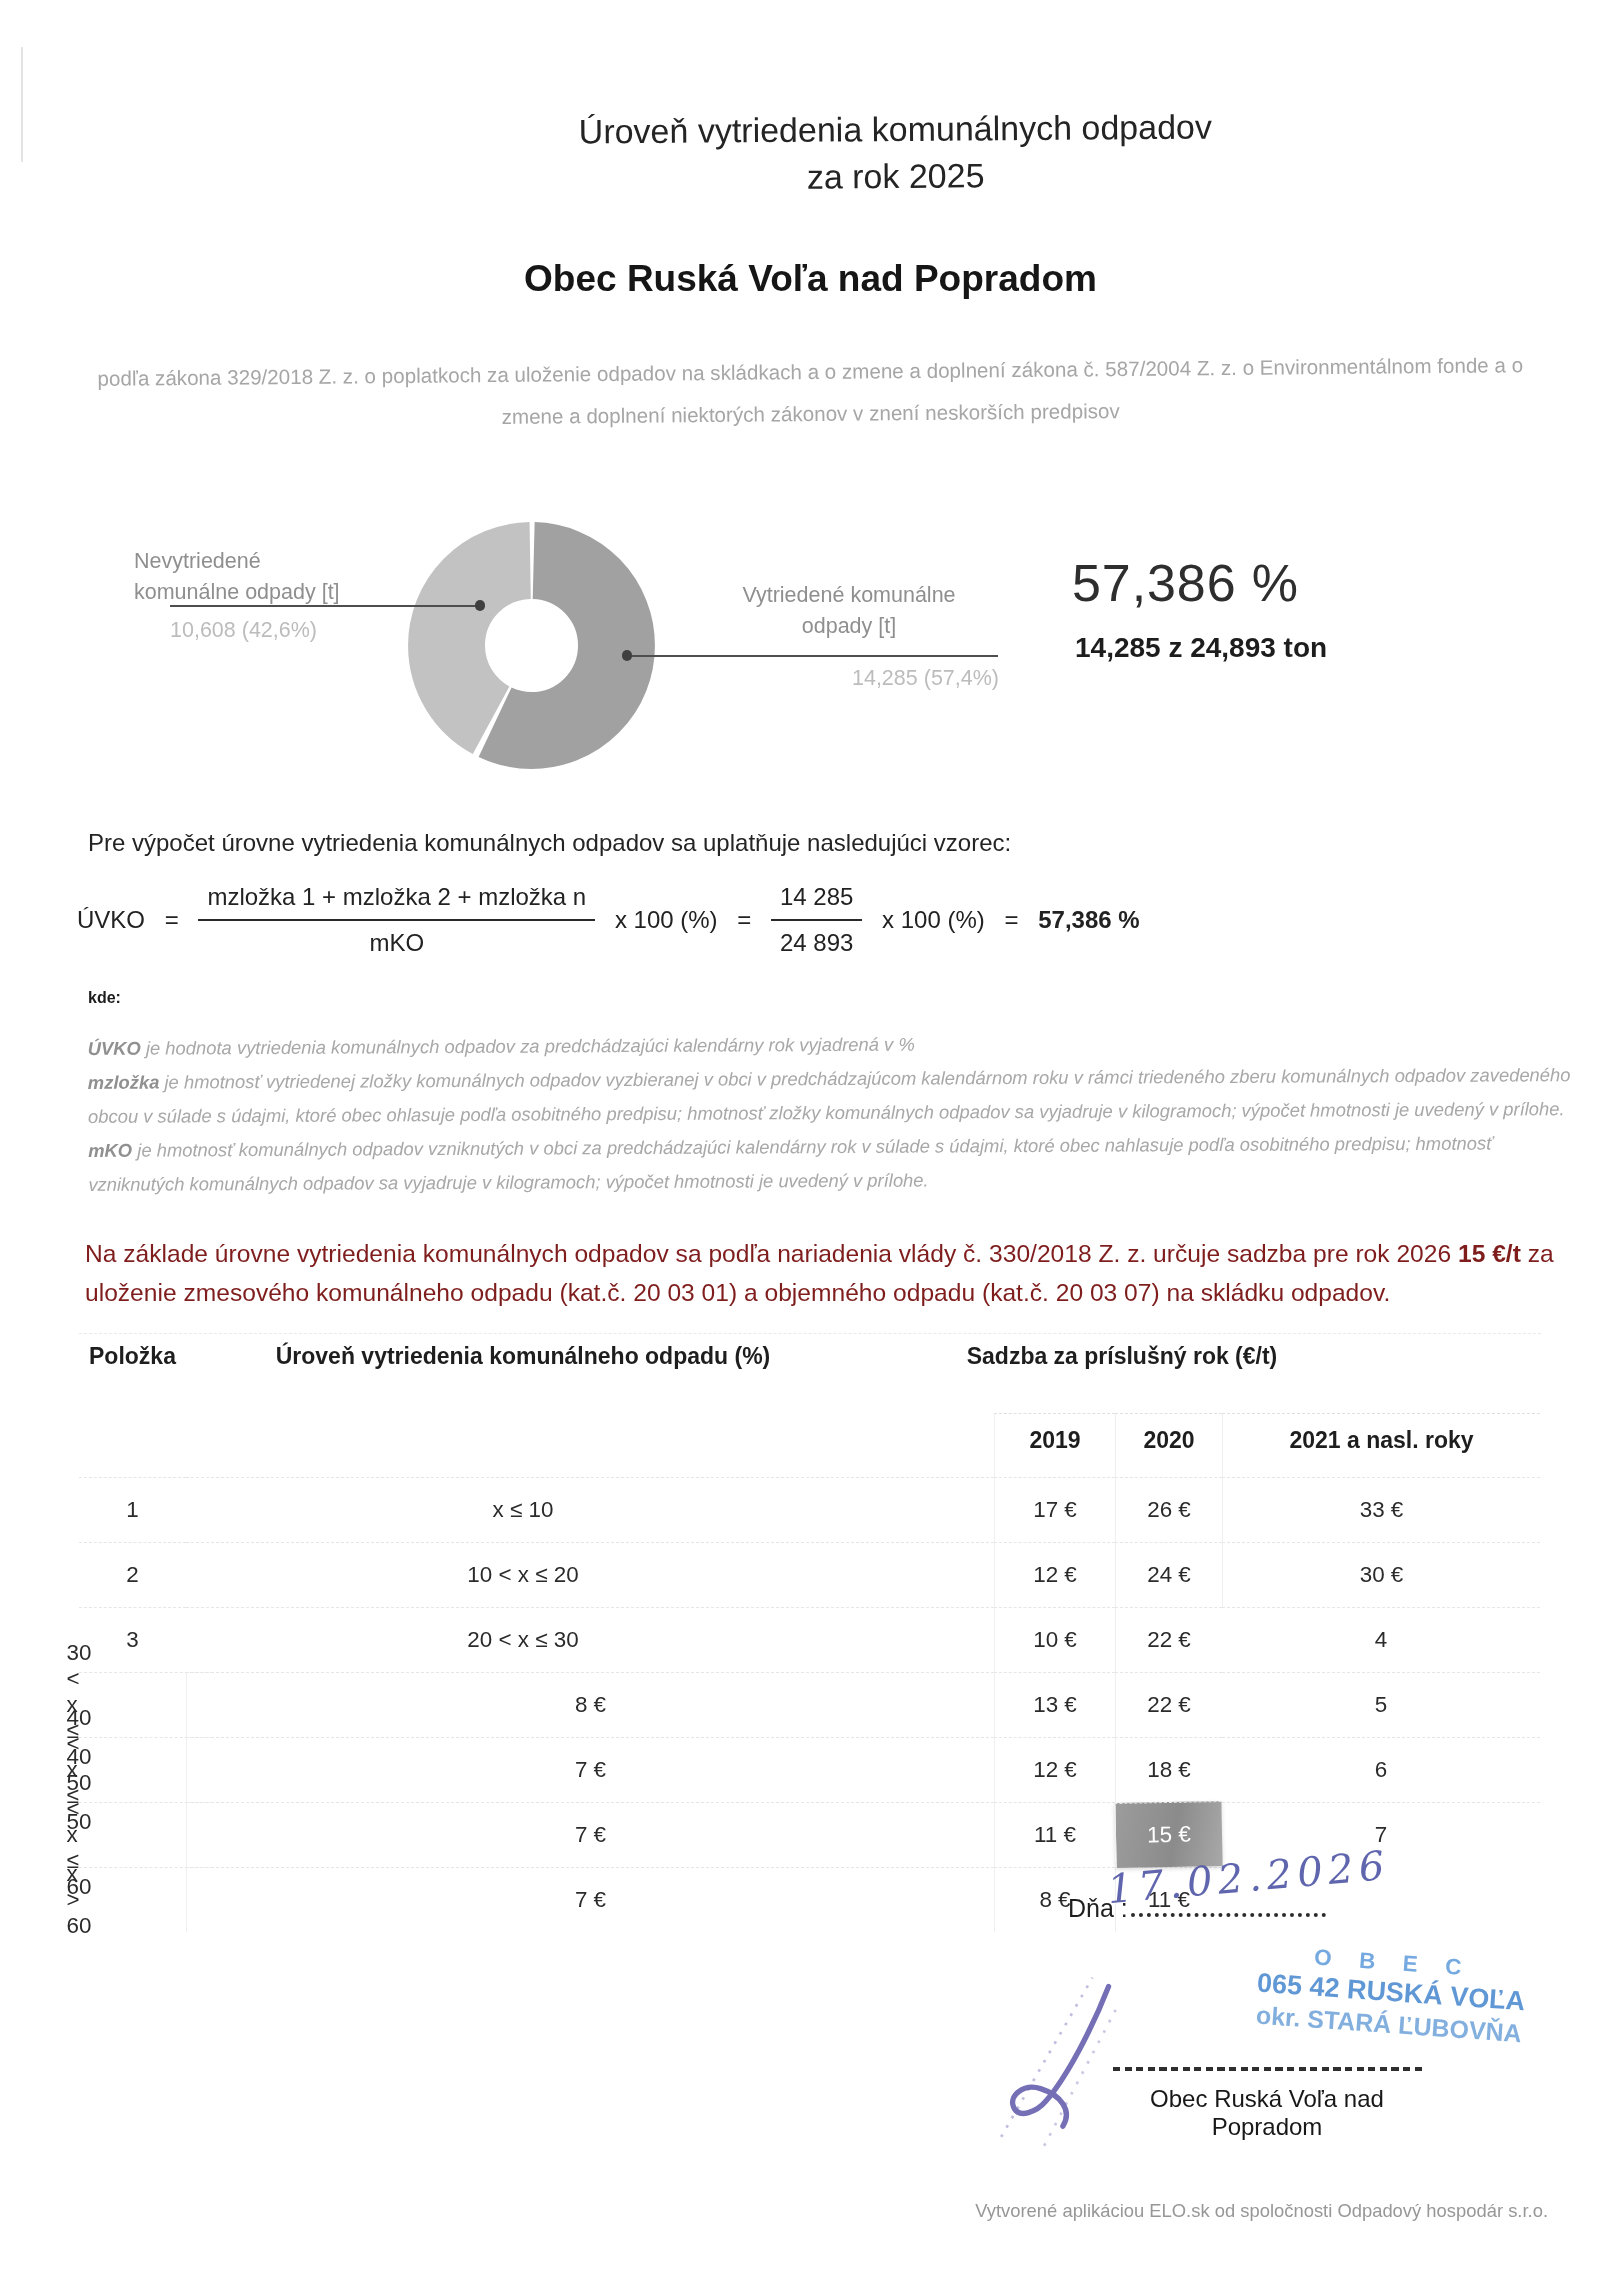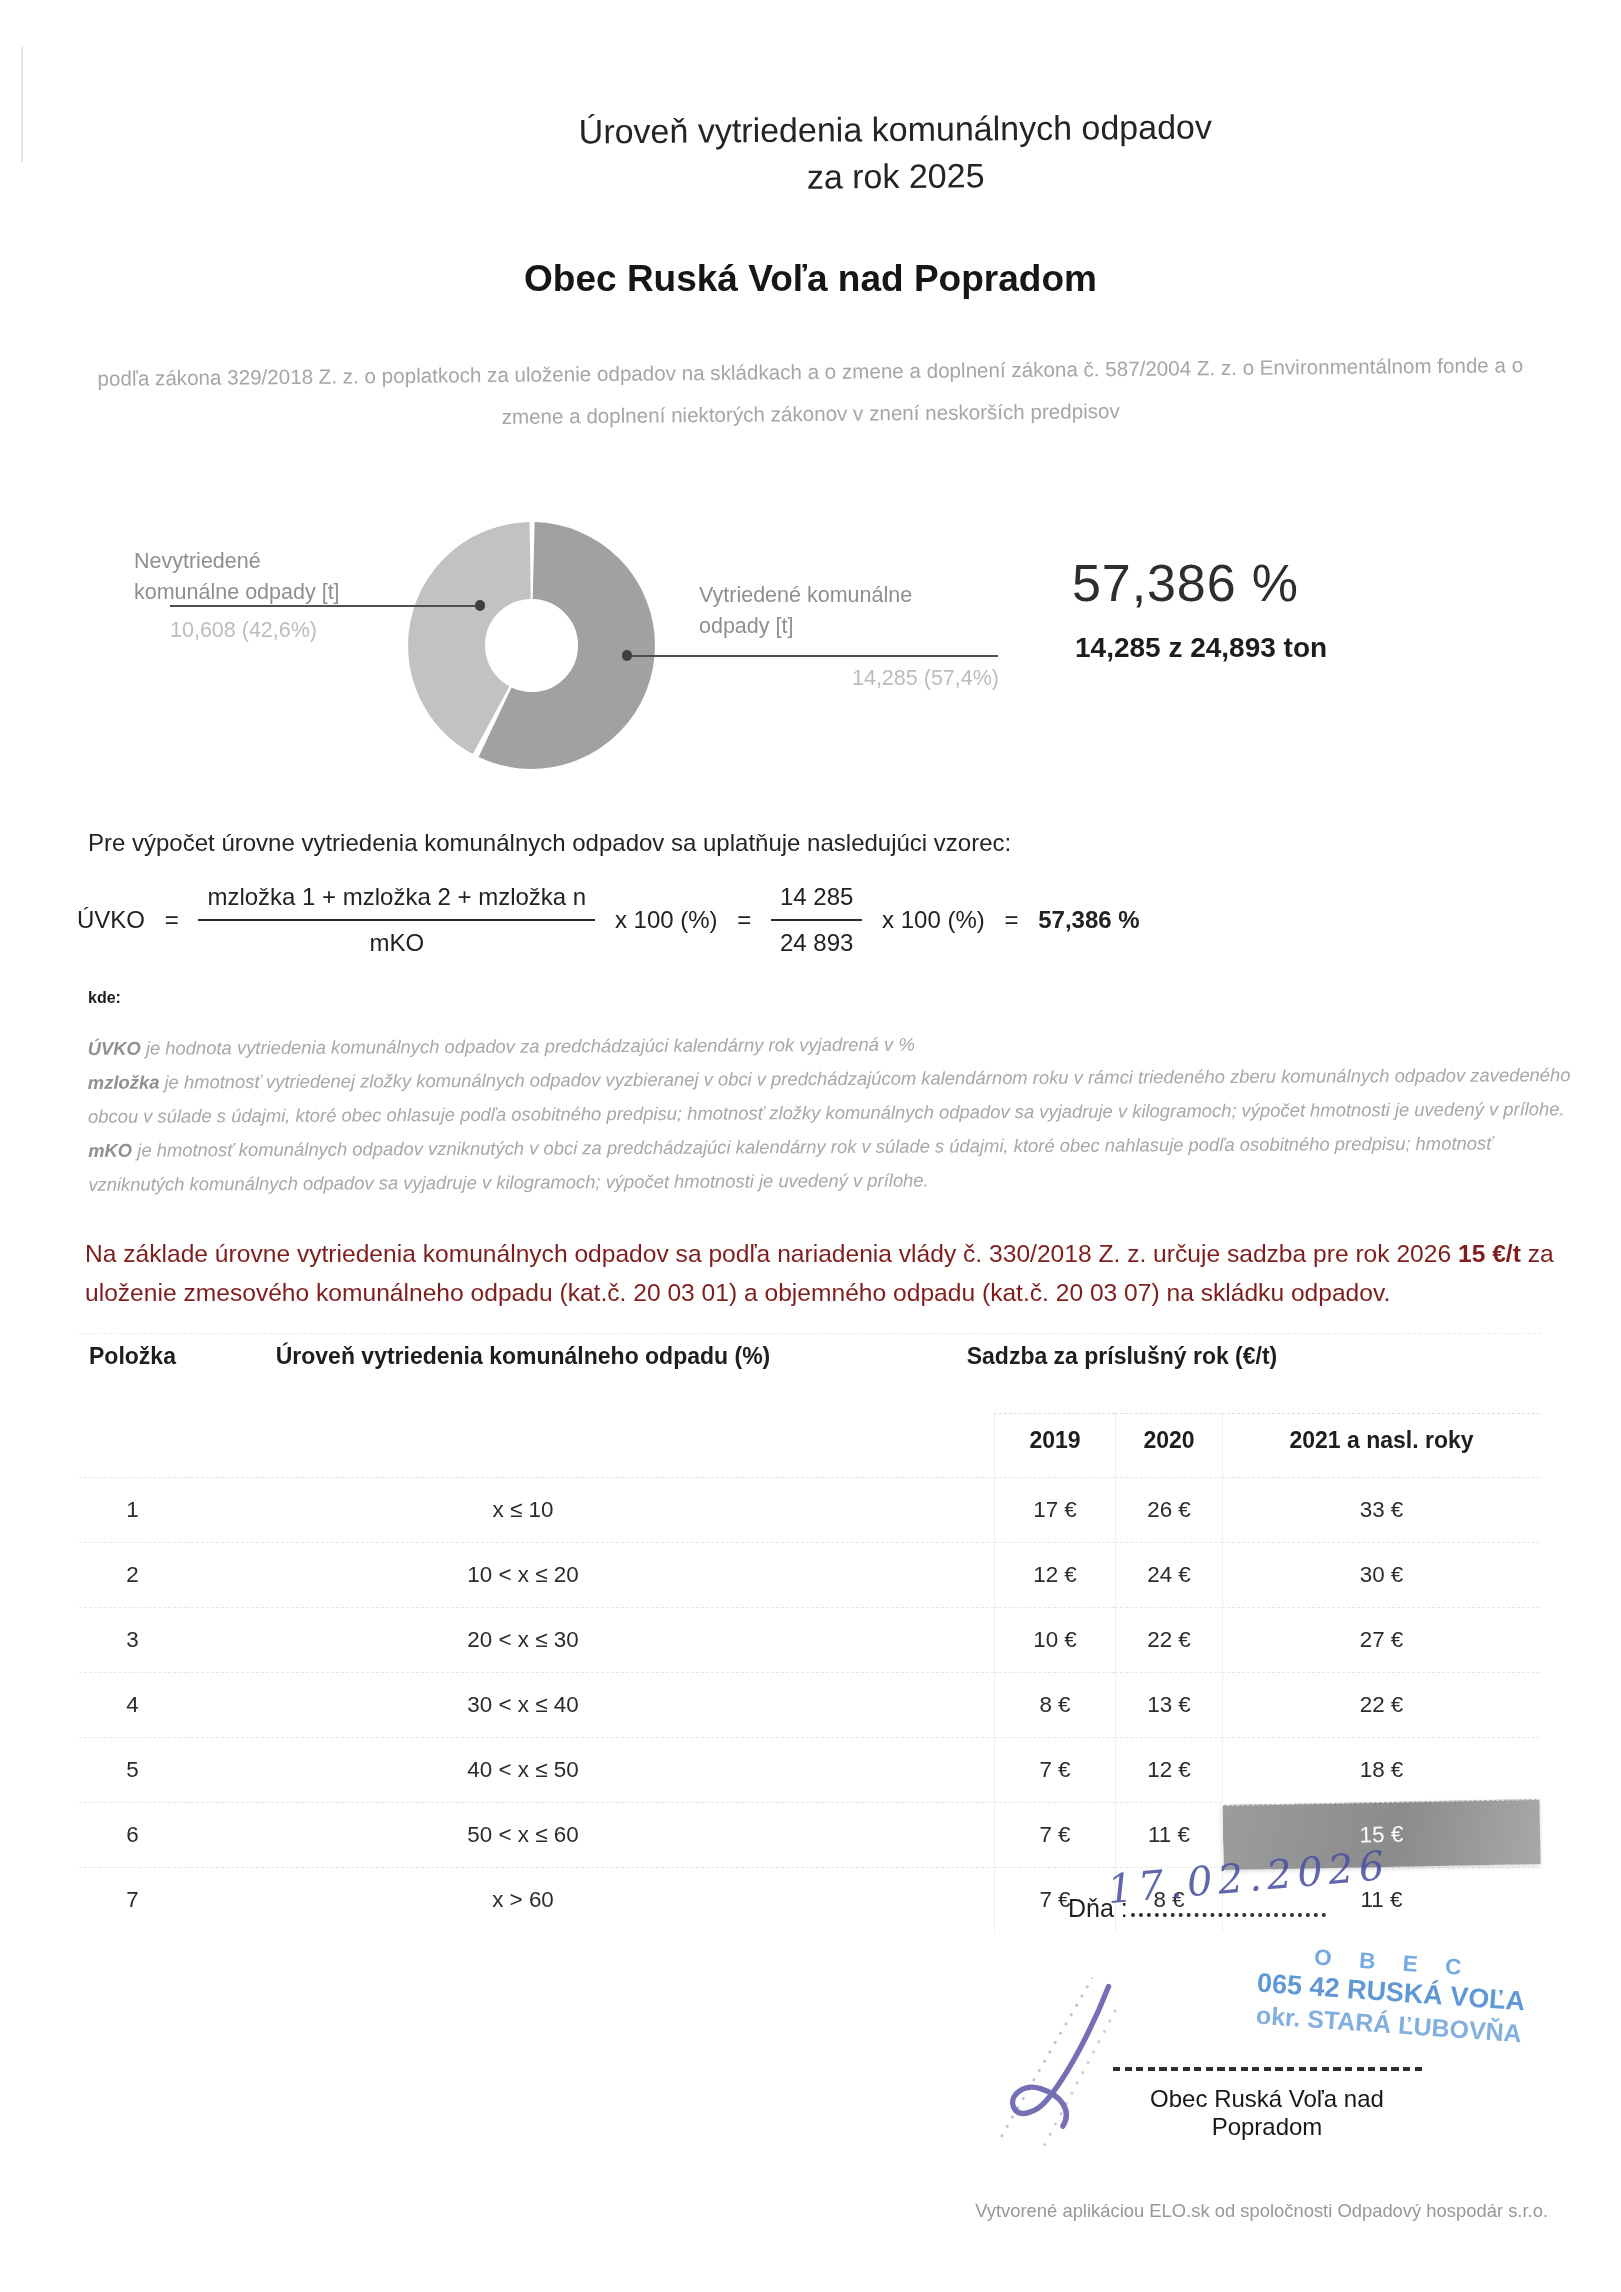--- a/index.html
+++ b/index.html
@@ -14,21 +14,21 @@
         font-size:37px;font-weight:700;color:#161616;margin:0;}
   .legal{position:absolute;left:67px;top:351px;width:1487px;text-align:center;
          font-size:20.6px;line-height:2.05;color:#a6a6a6;transform:rotate(-0.55deg);margin:0;}
 
   
   .donut{position:absolute;left:405px;top:514px;}
   .lbl-left{position:absolute;left:134px;top:546px;width:349px;font-size:21.5px;line-height:1.45;color:#8f8f8f;}
   .leader-left{position:absolute;left:170px;top:605px;width:310px;height:0;border-top:2.7px solid #4e4e4e;}
   .leader-left::after{content:'';position:absolute;right:-5.4px;top:-7.2px;width:10.7px;height:10.7px;background:#3f3f3f;border-radius:50%;}
   .val-left{position:absolute;left:170px;top:618px;font-size:21.5px;color:#bcbcbc;}
-  .lbl-right{position:absolute;left:699px;top:580px;width:300px;text-align:left;
+  .lbl-right{position:absolute;left:699px;top:580px;width:300px;text-align:center;
              font-size:21.5px;line-height:1.45;color:#8f8f8f;}
   .leader-right{position:absolute;left:627px;top:655px;width:371px;height:0;border-top:2.7px solid #4e4e4e;}
   .leader-right::after{content:'';position:absolute;left:-5.4px;top:-7.2px;width:10.7px;height:10.7px;background:#3f3f3f;border-radius:50%;}
   .val-right{position:absolute;left:699px;top:666px;width:300px;text-align:right;font-size:21.5px;color:#bcbcbc;}
   .pct{position:absolute;left:1072px;top:553px;font-size:52px;color:#2e2e2e;letter-spacing:0.9px;}
   .pct-detail{position:absolute;left:1075px;top:632px;font-size:28px;font-weight:700;color:#1d1d1d;}
 
   .formula-intro{position:absolute;left:88px;top:829px;font-size:24px;color:#242424;margin:0;}
   .formula{position:absolute;left:77px;top:883px;display:flex;align-items:center;gap:19.7px;
            font-size:24px;color:#222;}
@@ -166,21 +166,20 @@
     <div class="cell row-cell c-n">2</div>
     <div class="cell row-cell c-range">10 &lt; x ≤ 20</div>
     <div class="cell row-cell c-2019">12 €</div>
     <div class="cell row-cell c-2020">24 €</div>
     <div class="cell row-cell c-2021">30 €</div>
 
     <div class="cell row-cell c-n">3</div>
     <div class="cell row-cell c-range">20 &lt; x ≤ 30</div>
     <div class="cell row-cell c-2019">10 €</div>
     <div class="cell row-cell c-2020">22 €</div>
-    <div class="cell row-cell c-2021">27 €</div>
 
     <div class="cell row-cell c-n">4</div>
     <div class="cell row-cell c-range">30 &lt; x ≤ 40</div>
     <div class="cell row-cell c-2019">8 €</div>
     <div class="cell row-cell c-2020">13 €</div>
     <div class="cell row-cell c-2021">22 €</div>
 
     <div class="cell row-cell c-n">5</div>
     <div class="cell row-cell c-range">40 &lt; x ≤ 50</div>
     <div class="cell row-cell c-2019">7 €</div>

